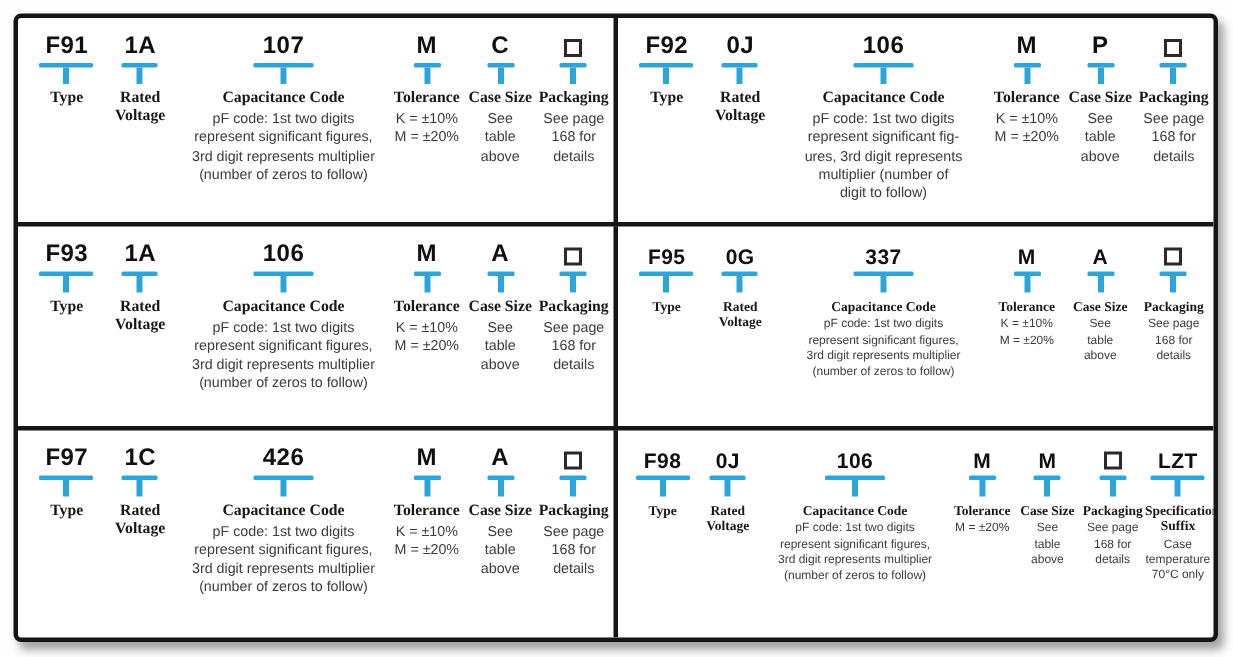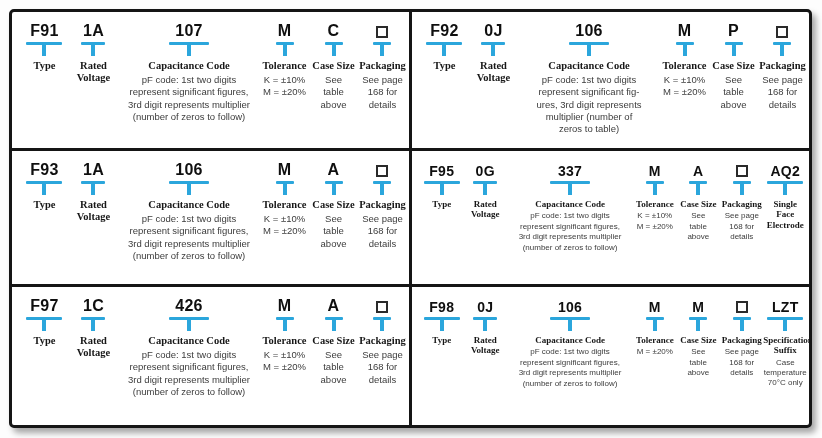--- a/index.html
+++ b/index.html
@@ -162,21 +162,21 @@
           <div class="tick">
             <span class="tick-h" style="width: 40px; background: rgb(43, 166, 220);"></span>
             <span class="tick-v" style="background: rgb(43, 166, 220);"></span>
           </div>
           <div class="label">Capacitance Code</div>
           <div class="sub">
             <span>pF code: 1st two digits</span>
             <span>represent  significant fig-</span>
             <span>ures, 3rd digit represents</span>
             <span>multiplier (number of</span>
-            <span>zeros to table)</span>
+            <span>digit to follow)</span>
           </div>
         </div>
         <div class="col">
           <div class="code">M</div>
           <div class="tick">
             <span class="tick-h" style="width: 18px; background: rgb(43, 166, 220);"></span>
             <span class="tick-v" style="background: rgb(43, 166, 220);"></span>
           </div>
           <div class="label">Tolerance</div>
           <div class="sub">
@@ -348,28 +348,20 @@
           <div class="tick">
             <span class="tick-h" style="width: 18px; background: rgb(43, 166, 220);"></span>
             <span class="tick-v" style="background: rgb(43, 166, 220);"></span>
           </div>
           <div class="label">Packaging</div>
           <div class="sub">
             <span>See page</span>
             <span>168 for</span>
             <span>details</span>
           </div>
-        </div>
-        <div class="col">
-          <div class="code">AQ2</div>
-          <div class="tick">
-            <span class="tick-h" style="width: 36px; background: rgb(43, 166, 220);"></span>
-            <span class="tick-v" style="background: rgb(43, 166, 220);"></span>
-          </div>
-          <div class="label">Single Face Electrode</div>
         </div>
       </div>
       <div class="panel">
         <div class="col">
           <div class="code">F97</div>
           <div class="tick">
             <span class="tick-h" style="width: 36px; background: rgb(43, 166, 220);"></span>
             <span class="tick-v" style="background: rgb(43, 166, 220);"></span>
           </div>
           <div class="label">Type</div>

